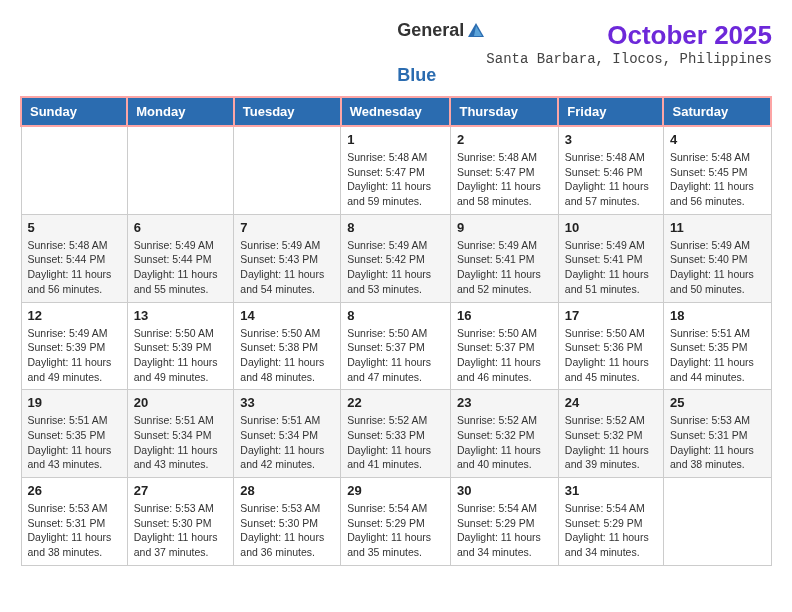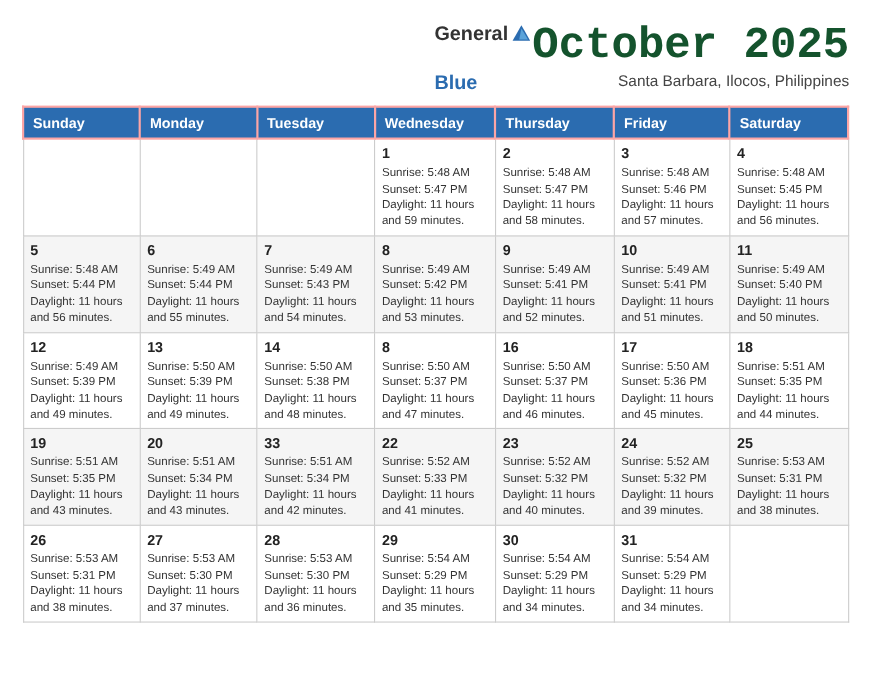--- a/index.html
+++ b/index.html
@@ -38,28 +38,28 @@
     }
     .logo-icon {
       width: 20px;
       height: 20px;
       margin-left: 2px;
     }
     .title-section {
       text-align: right;
     }
     .month-title {
-      font-size: 40px;
-      font-weight: bold;
-      color: #14532d;
-      font-family: Liberation Mono, monospace;
+      font-size: 26px;
+      font-weight: bold;
+      color: #6d28d9;
     }
     .location {
       font-size: 14px;
       color: #444;
+      font-family: Liberation Mono, monospace;
     }
     .calendar {
       width: 100%;
       border-collapse: collapse;
     }
     .calendar th {
       background-color: #2b6cb0;
       color: white;
       text-align: left;
       padding: 6px 8px;

